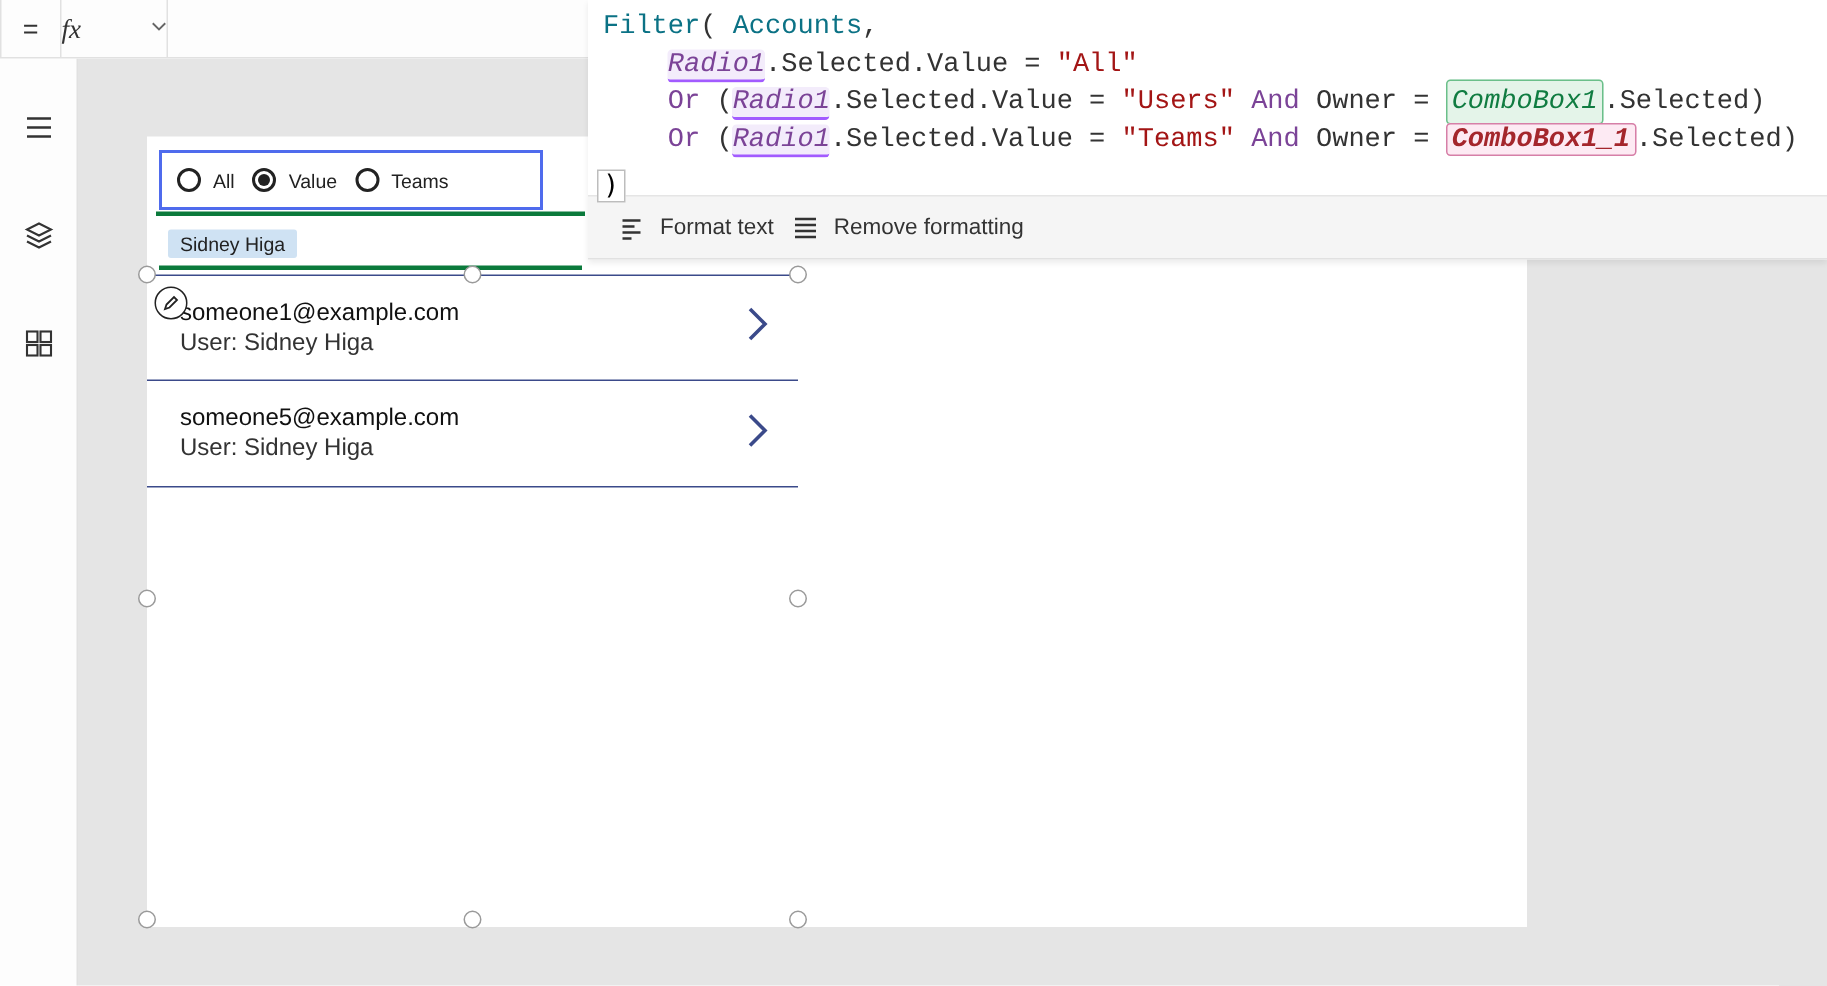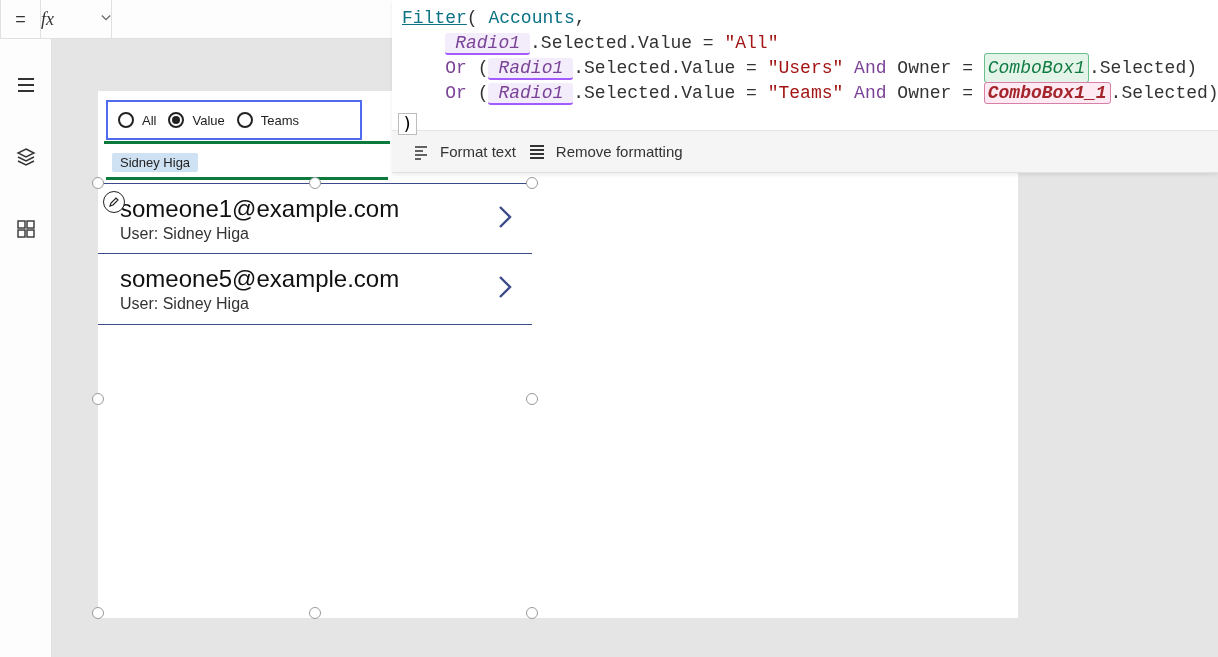--- a/index.html
+++ b/index.html
@@ -82,29 +82,29 @@
   }
   .formula-code {
     padding: 6px 12px 6px 10px;
     font-family: Consolas, "Courier New", monospace;
     font-size: 18px;
     line-height: 25px;
     white-space: pre;
     color: #333;
     min-height: 130px;
   }
-  .tok-fn   { color: #0b7285; text-decoration: underline; }            
+  .tok-fn   { color: #0b7285; }            
   .tok-ds   { color: #0b7285; }            
   .tok-id-p { color: #7b4397; font-style: italic; }  
   .tok-id-g { color: #107c41; font-style: italic; } 
   .tok-id-m { color: #a4262c; font-style: italic; } 
   .tok-str  { color: #a31515; }
   .tok-kw   { color: #7b4397; }
   .tok-txt  { color: #333; }
-  .u-purple { border-bottom: 2px solid #a25bff; background: #f3ecfb; padding: 0 10px; border-radius: 3px;}
+  .u-purple { border-bottom: 2px solid #a25bff; background: #f3ecfb; padding: 0 0; border-radius: 3px;}
   .u-green  { border: 1px solid #6bbf8a; background: #e4f4e9; padding: 4px 3px; border-radius: 3px;}
   .u-magenta{ border: 1px solid #d67fa7; background: #fdeaf3; padding: 0 3px; border-radius: 3px; font-weight: bold;}
   .paren-close-icon {
     font-family: Consolas, monospace;
     font-size: 18px;
     border: 1px solid #bdbdbd;
     padding: 0 3px;
     line-height: 20px;
     display: inline-block;
     position: absolute;
@@ -224,21 +224,21 @@
   }
 
   .grow {
     border-top:1px solid #3b4a8a;
     border-bottom:1px solid #3b4a8a;
     height:71px;
     display:flex; align-items:center; justify-content:space-between;
     padding:0 18px 0 22px;
   }
   .grow + .grow { border-top:none; }
-  .row-text .t1 { font-size:24px; color:#111; }
+  .row-text .t1 { font-size:16px; color:#111; }
   .row-text .t2 { font-size:16px; color:#333; margin-top:2px; }
   .row-arrow { color:#3b4a8a; }
 
   .edit-badge {
     position:absolute;
     left:5px; top:100px;
     width:22px; height:22px;
     border:1.5px solid #222; border-radius:50%;
     background:#fff;
     display:flex; align-items:center; justify-content:center;

